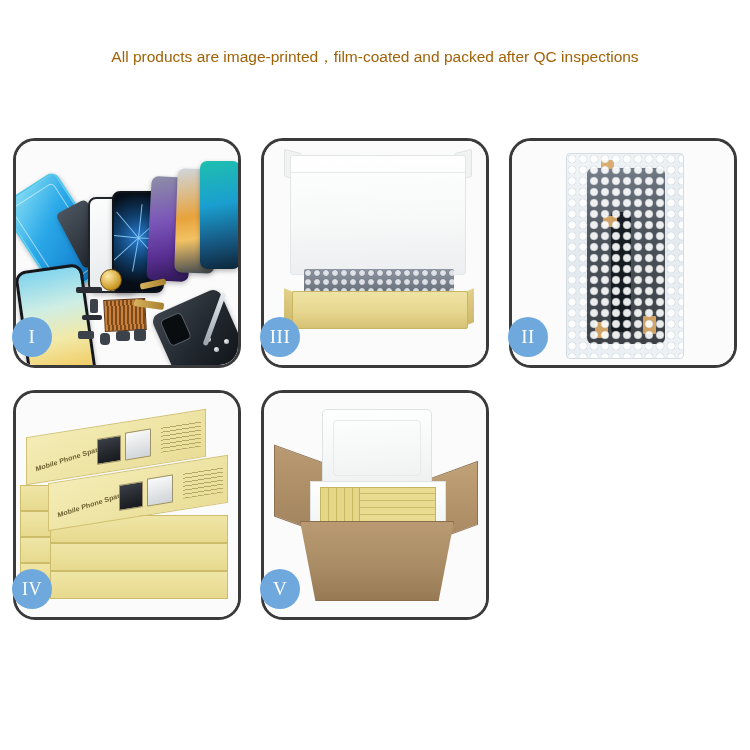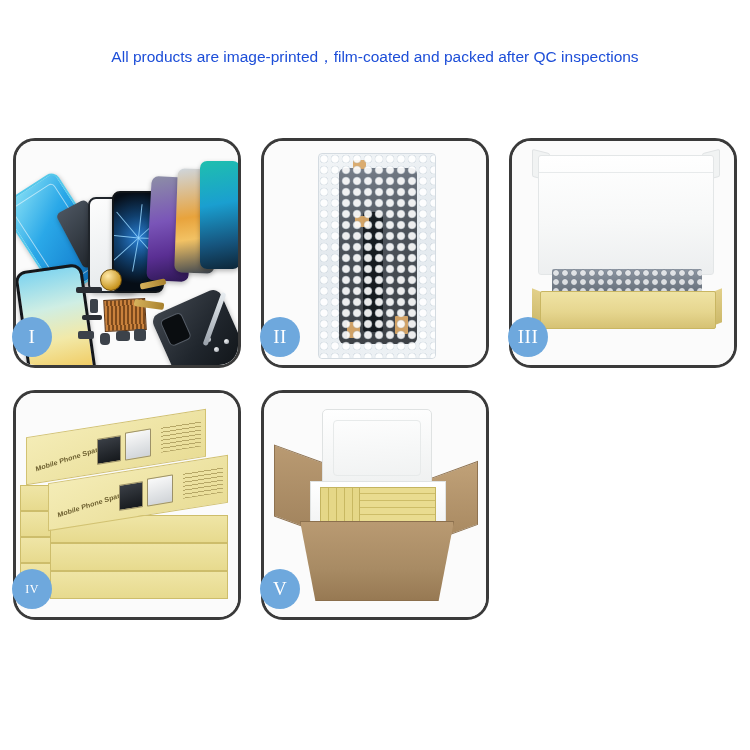--- a/index.html
+++ b/index.html
@@ -29,21 +29,21 @@
     letter-spacing: 1.2px;
     color: #1a1a1a;
     line-height: 40px;
     margin: 0;
     white-space: nowrap;
   }
   .page-subtitle {
     font-family: "Liberation Sans", sans-serif;
     font-size: 15.5px;
     font-weight: 400;
-    color: #1d4ed8;
+    color: #a16207;
     line-height: 22px;
     margin: 8px 0 0 0;
     white-space: nowrap;
   }
 
   
   .grid {
     position: absolute;
     left: 13px;
     top: 138px;
@@ -86,21 +86,21 @@
     background: #6ea8dd;
     color: #ffffff;
     font-family: "Liberation Serif", serif;
     font-size: 19px;
     line-height: 40px;
     text-align: center;
     letter-spacing: 0.5px;
     z-index: 12;
     user-select: none;
   }
-  .badge.sm { font-size: 12px; }
+  .badge.sm { font-size: 18px; }
 
   
   .ph {
     position: absolute;
     border-radius: 7px;
     box-shadow: 0 2px 5px rgba(0,0,0,.28);
   }
   .ph-blue-adh {
     left: 8px; top: 38px; width: 62px; height: 108px;
     transform: rotate(-33deg);
@@ -424,47 +424,47 @@
         <div class="screw" style="left:190px; top:196px;"></div>
         <div class="tool"></div>
       </div>
     </div>
     <div class="badge">I</div>
   </div>
 
   <div class="panel">
     <div class="panel-inner">
       <div class="stage">
+        <div class="b3-lid-tabL"></div>
+        <div class="b3-lid-tabR"></div>
+        <div class="b3-lid"></div>
+        <div class="b3-bubble"></div>
+        <div class="b3-side-l"></div>
+        <div class="b3-side-r"></div>
+        <div class="b3-front"></div>
+      </div>
+    </div>
+    <div class="badge">III</div>
+  </div>
+
+  <div class="panel">
+    <div class="panel-inner">
+      <div class="stage">
         <div class="bw-bag">
           <div class="bw-screen"></div>
           <div class="bw-flex"></div>
           <div class="bw-tape" style="left:34px; top:6px; width:13px; height:9px;"></div>
           <div class="bw-tape" style="left:36px; top:62px; width:14px; height:11px;"></div>
           <div class="bw-tape" style="left:28px; top:168px; width:13px; height:16px;"></div>
           <div class="bw-tape" style="left:76px; top:162px; width:13px; height:18px;"></div>
           <div class="bw-bubbles"></div>
         </div>
       </div>
     </div>
     <div class="badge">II</div>
-  </div>
-
-  <div class="panel">
-    <div class="panel-inner">
-      <div class="stage">
-        <div class="b3-lid-tabL"></div>
-        <div class="b3-lid-tabR"></div>
-        <div class="b3-lid"></div>
-        <div class="b3-bubble"></div>
-        <div class="b3-side-l"></div>
-        <div class="b3-side-r"></div>
-        <div class="b3-front"></div>
-      </div>
-    </div>
-    <div class="badge">III</div>
   </div>
 
   <div class="panel">
     <div class="panel-inner">
       <div class="stage">
         <div class="stack">
 
           <div class="sbox" style="left:0px;  top:72px;  width:92px; height:24px;"></div>
           <div class="sbox" style="left:0px;  top:98px;  width:92px; height:24px;"></div>
           <div class="sbox" style="left:0px;  top:124px; width:92px; height:24px;"></div>

